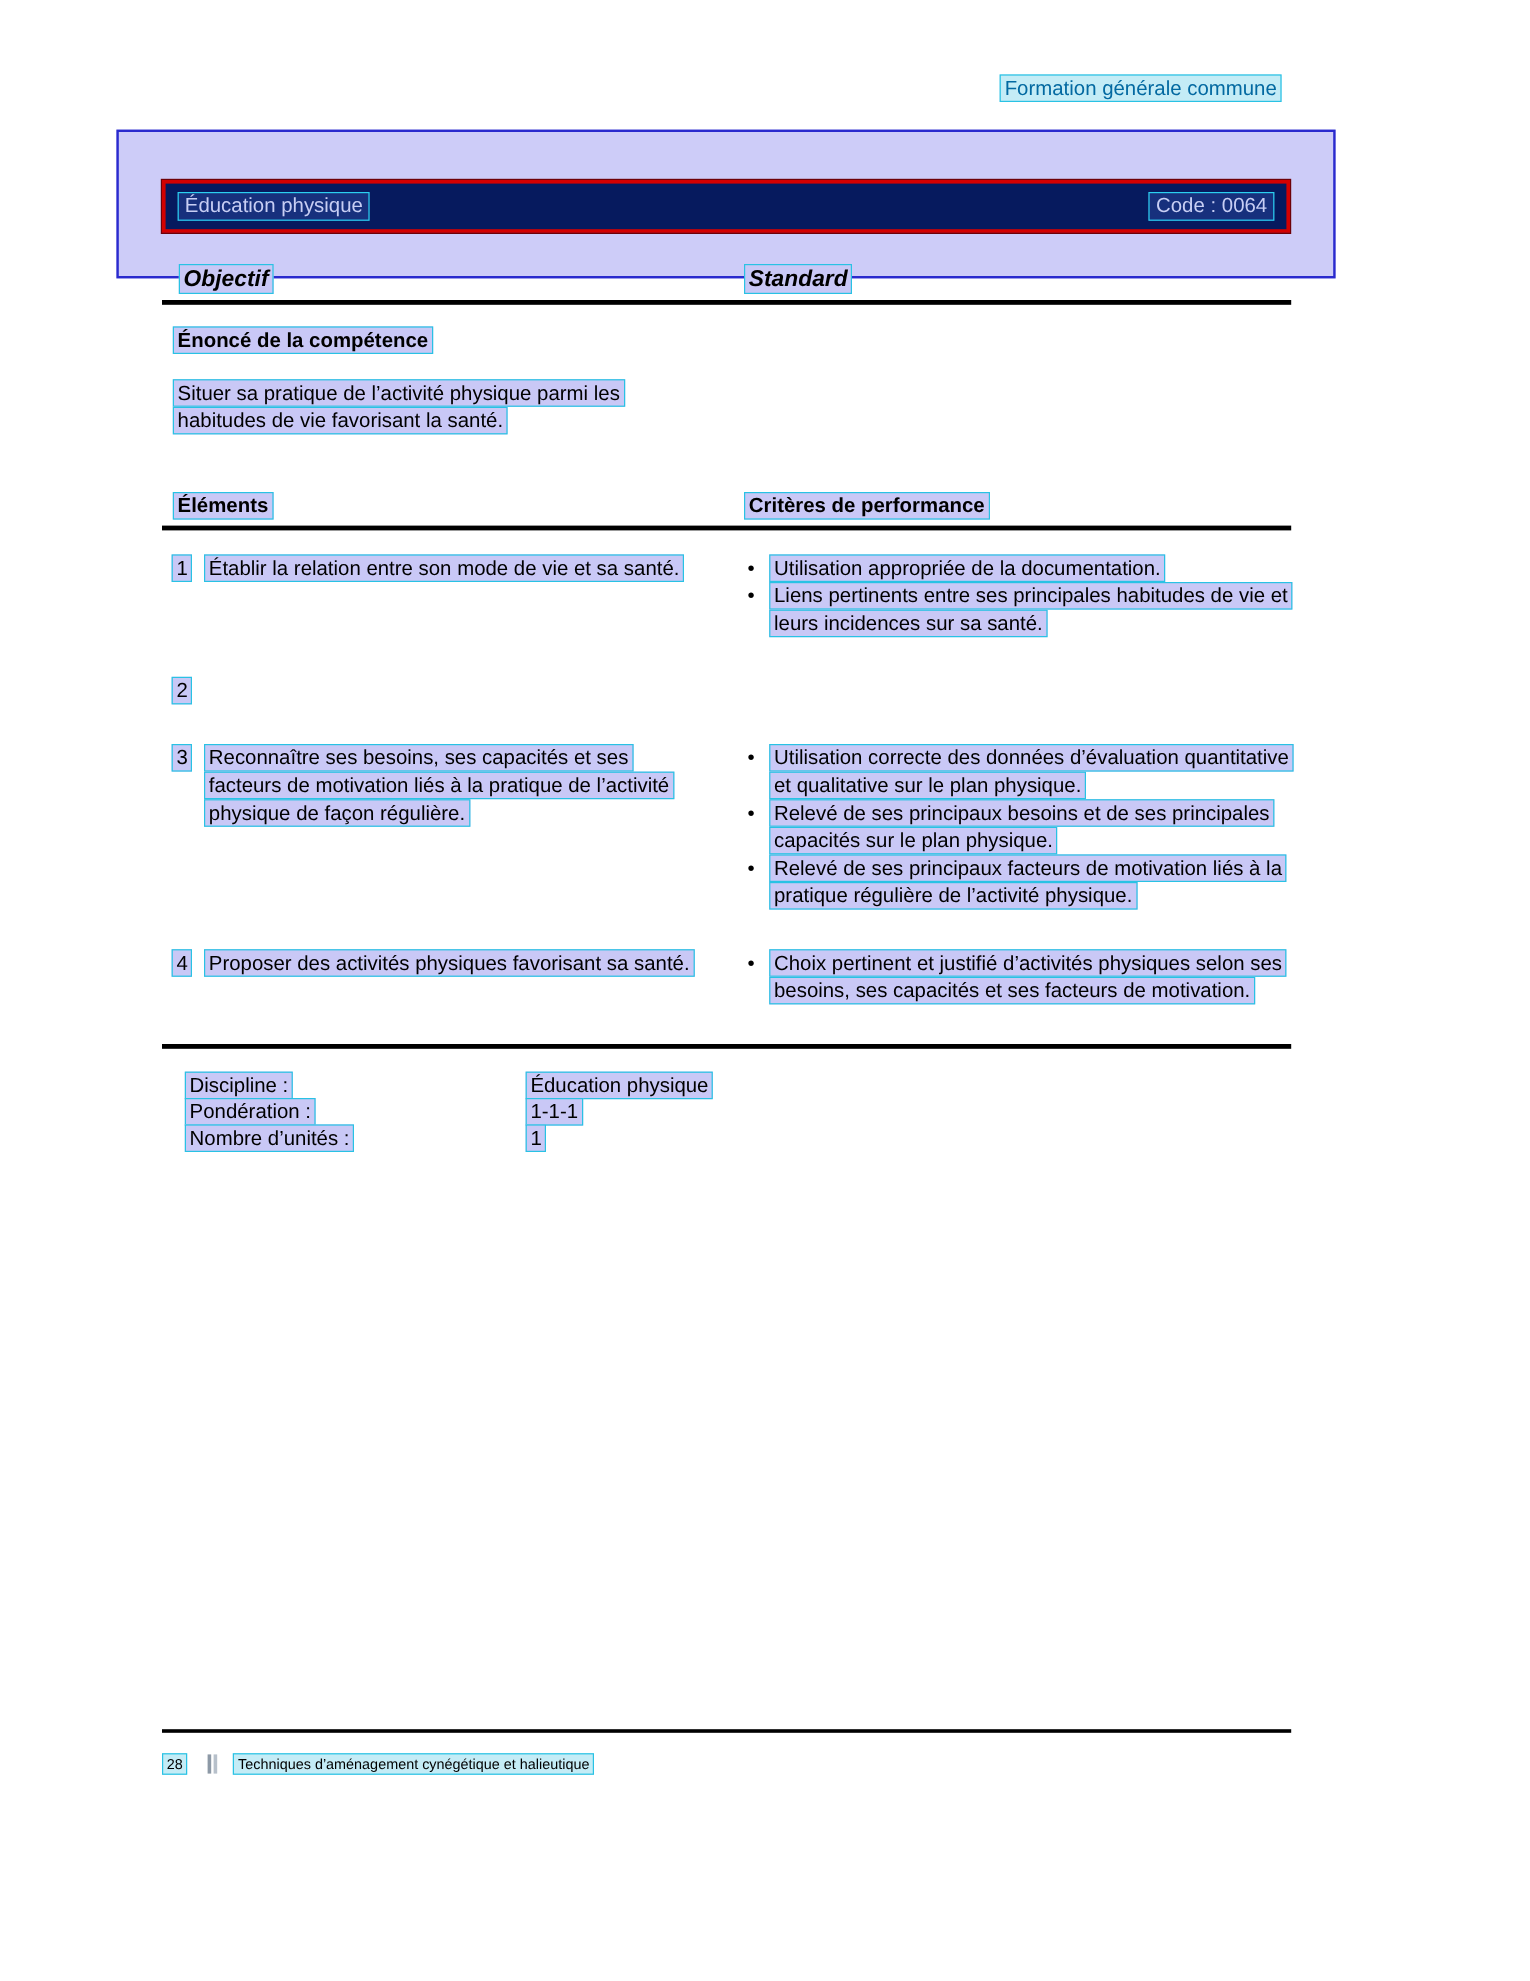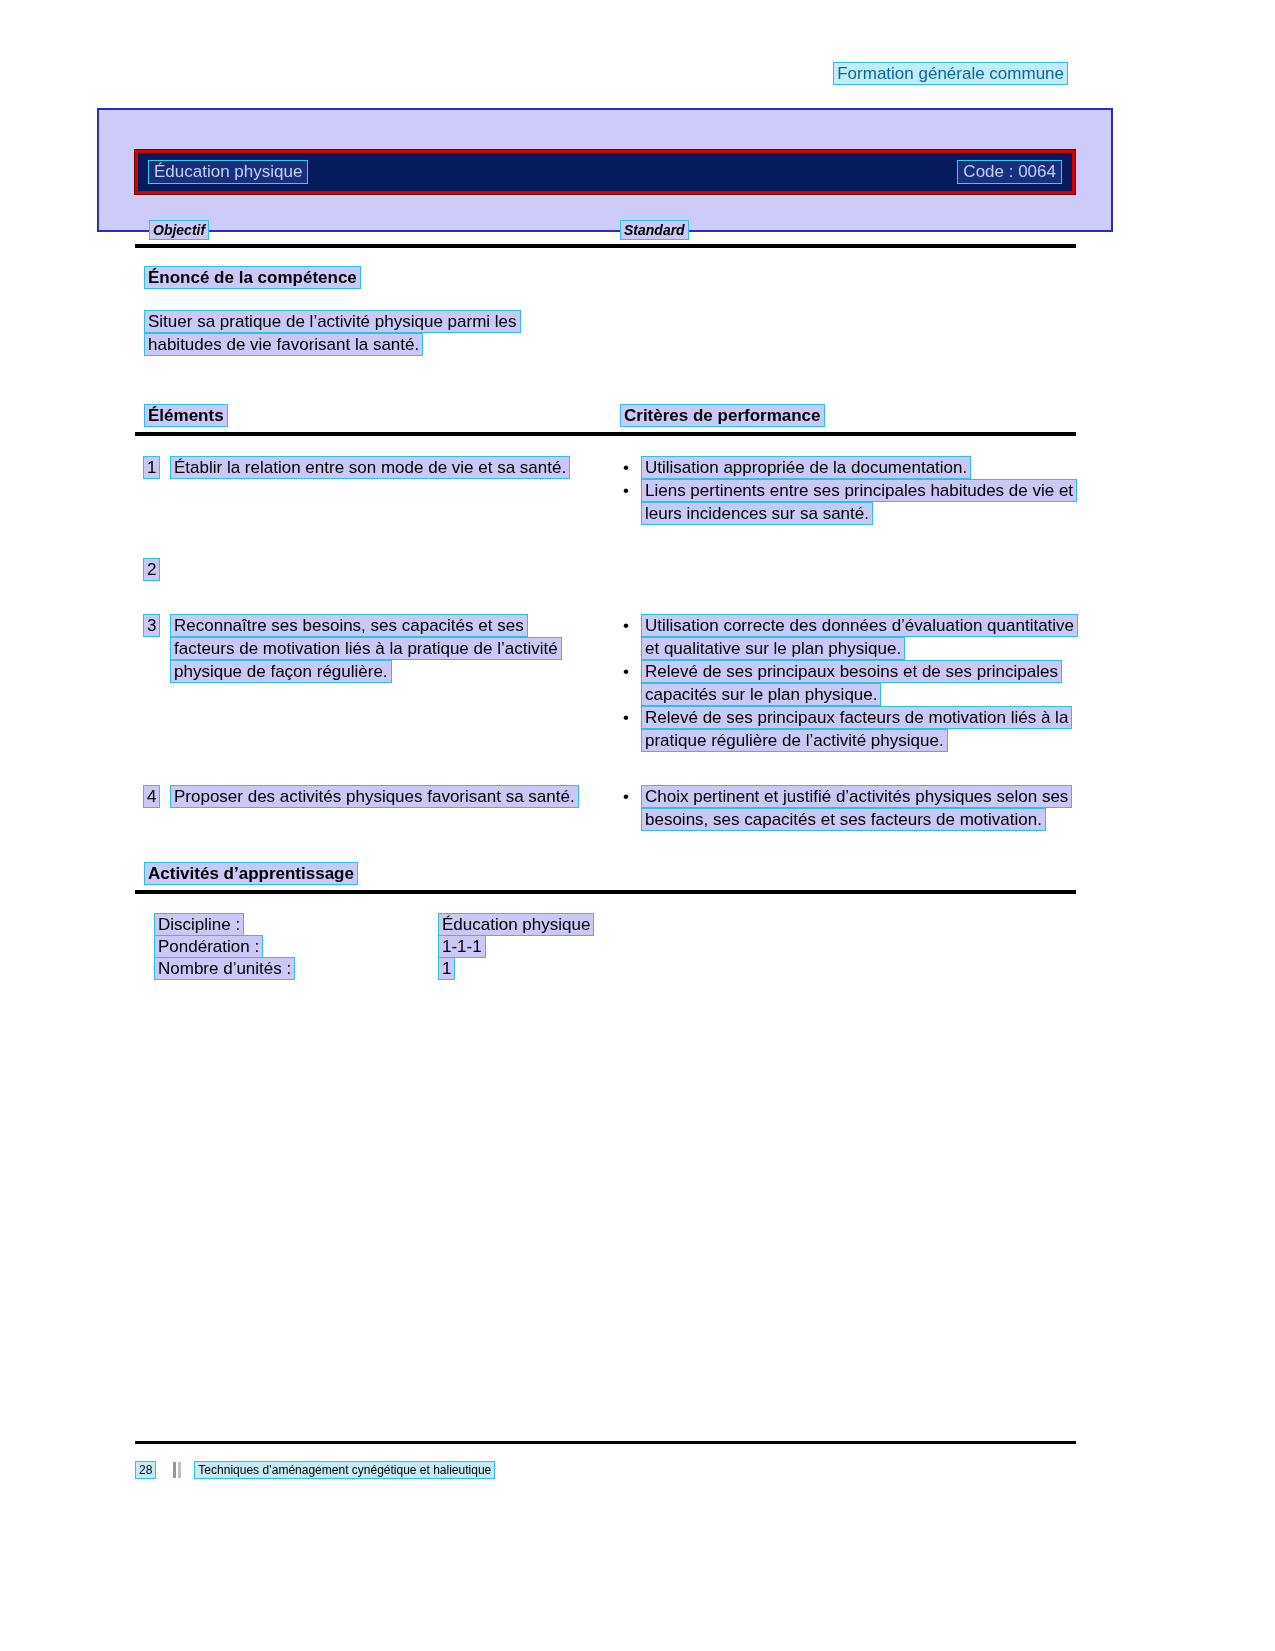--- a/index.html
+++ b/index.html
@@ -57,21 +57,21 @@
     display:flex; justify-content:space-between; align-items:center;
     padding:0 10px;
     font-size:17px;
   }
 
   
   .main { position:absolute; left:135px; top:222px; width:941px; }
   .rule { height:4px; background:#000; margin-top:6px; }
 
   .col-headers { display:grid; grid-template-columns:485px 1fr; }
-  .col-headers .h { font-size:14px; font-weight:bold; font-style:italic; }
+  .col-headers .h { font-size:19px; font-weight:bold; font-style:italic; }
   .col-headers .left { padding-left:14px; }
 
   .sec-heading { margin-top:20px; margin-left:9px; font-size:17px; font-weight:bold; }
 
   .enonce-body { margin-top:22px; margin-left:9px; width:428px; font-size:17px; line-height:23px; }
 
   .table-headers { display:grid; grid-template-columns:485px 1fr; margin-top:50px; }
   .table-headers .th { font-size:17px; font-weight:bold; }
   .table-headers .left { padding-left:9px; }
 
@@ -179,23 +179,20 @@
           <span class="el-num"><span class="hl">4</span></span>
           <span class="el-text"><span class="hl">Proposer des activités physiques favorisant sa santé.</span></span>
         </div>
         <div class="crit-cell">
           <div class="crit"><span class="hl">Choix pertinent et justifié d’activités physiques selon ses besoins, ses capacités et ses facteurs de motivation.</span></div>
         </div>
       </div>
 
     </div>
 
-    <div class="act-heading">
-      <span class="hl">Activités d’apprentissage</span>
-    </div>
     <div class="rule"></div>
 
     <div class="fields">
       <div class="field">
         <span><span class="hl">Discipline :</span></span>
         <span><span class="hl">Éducation physique</span></span>
       </div>
       <div class="field">
         <span><span class="hl">Pondération :</span></span>
         <span><span class="hl">1-1-1</span></span>

